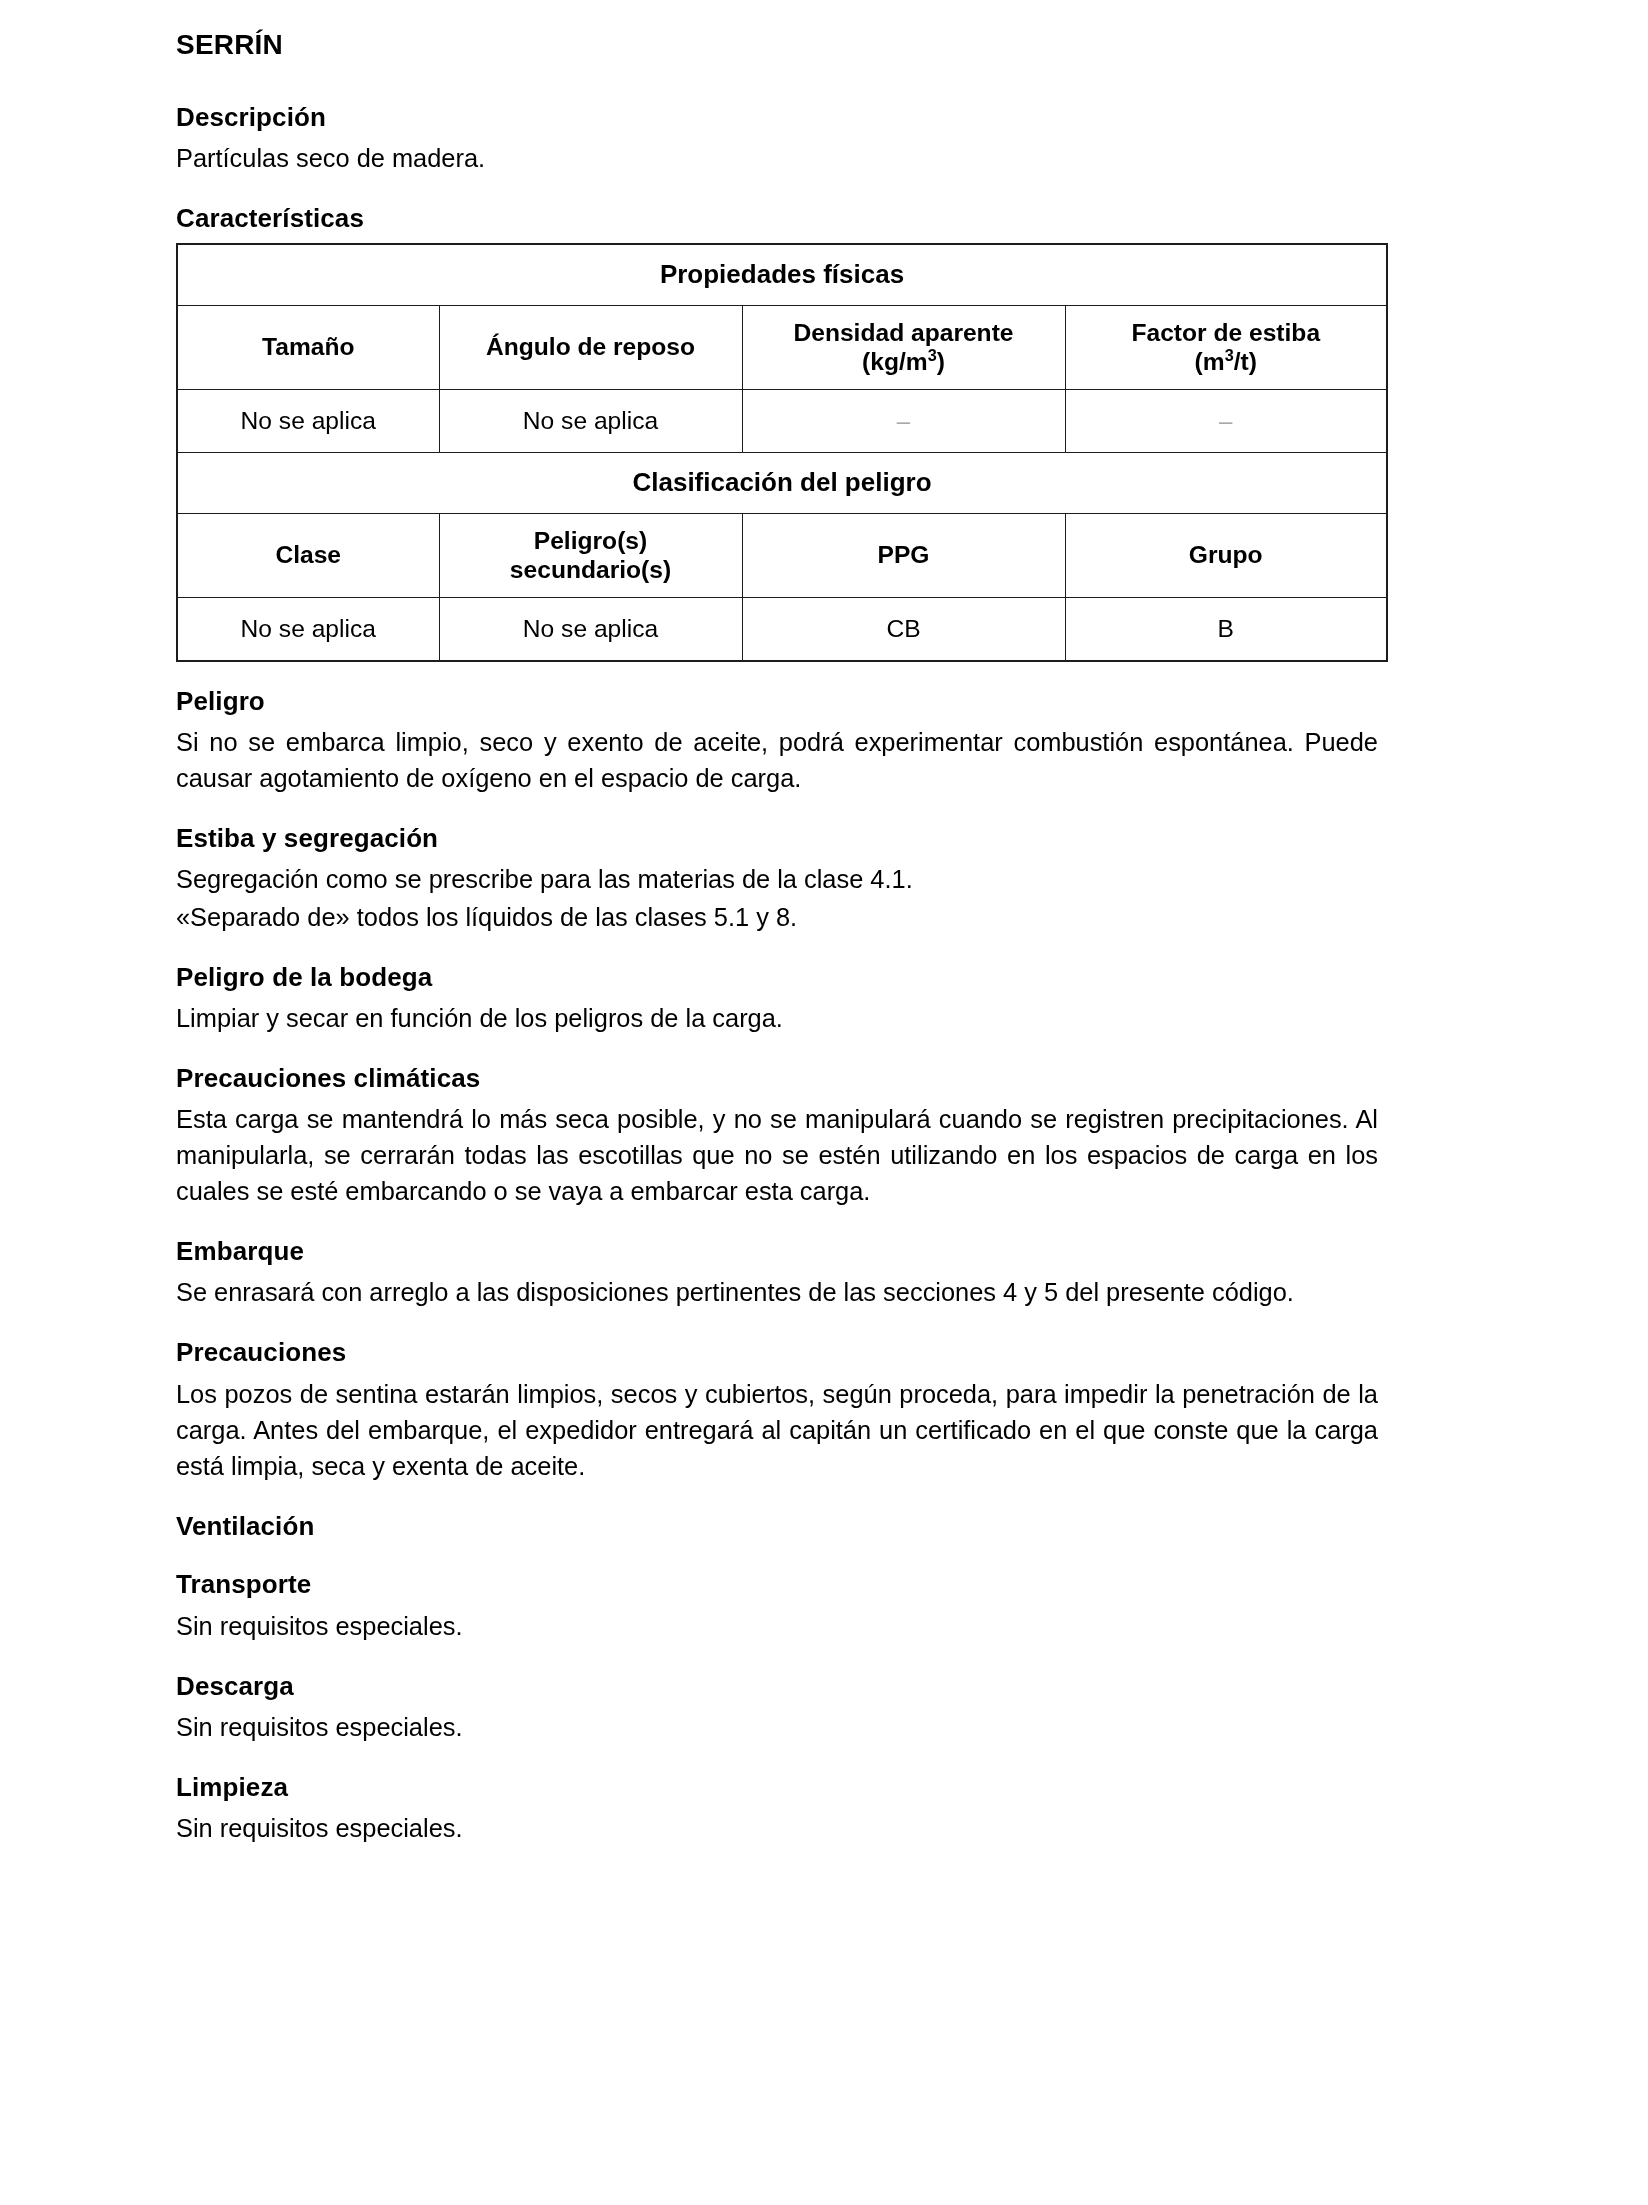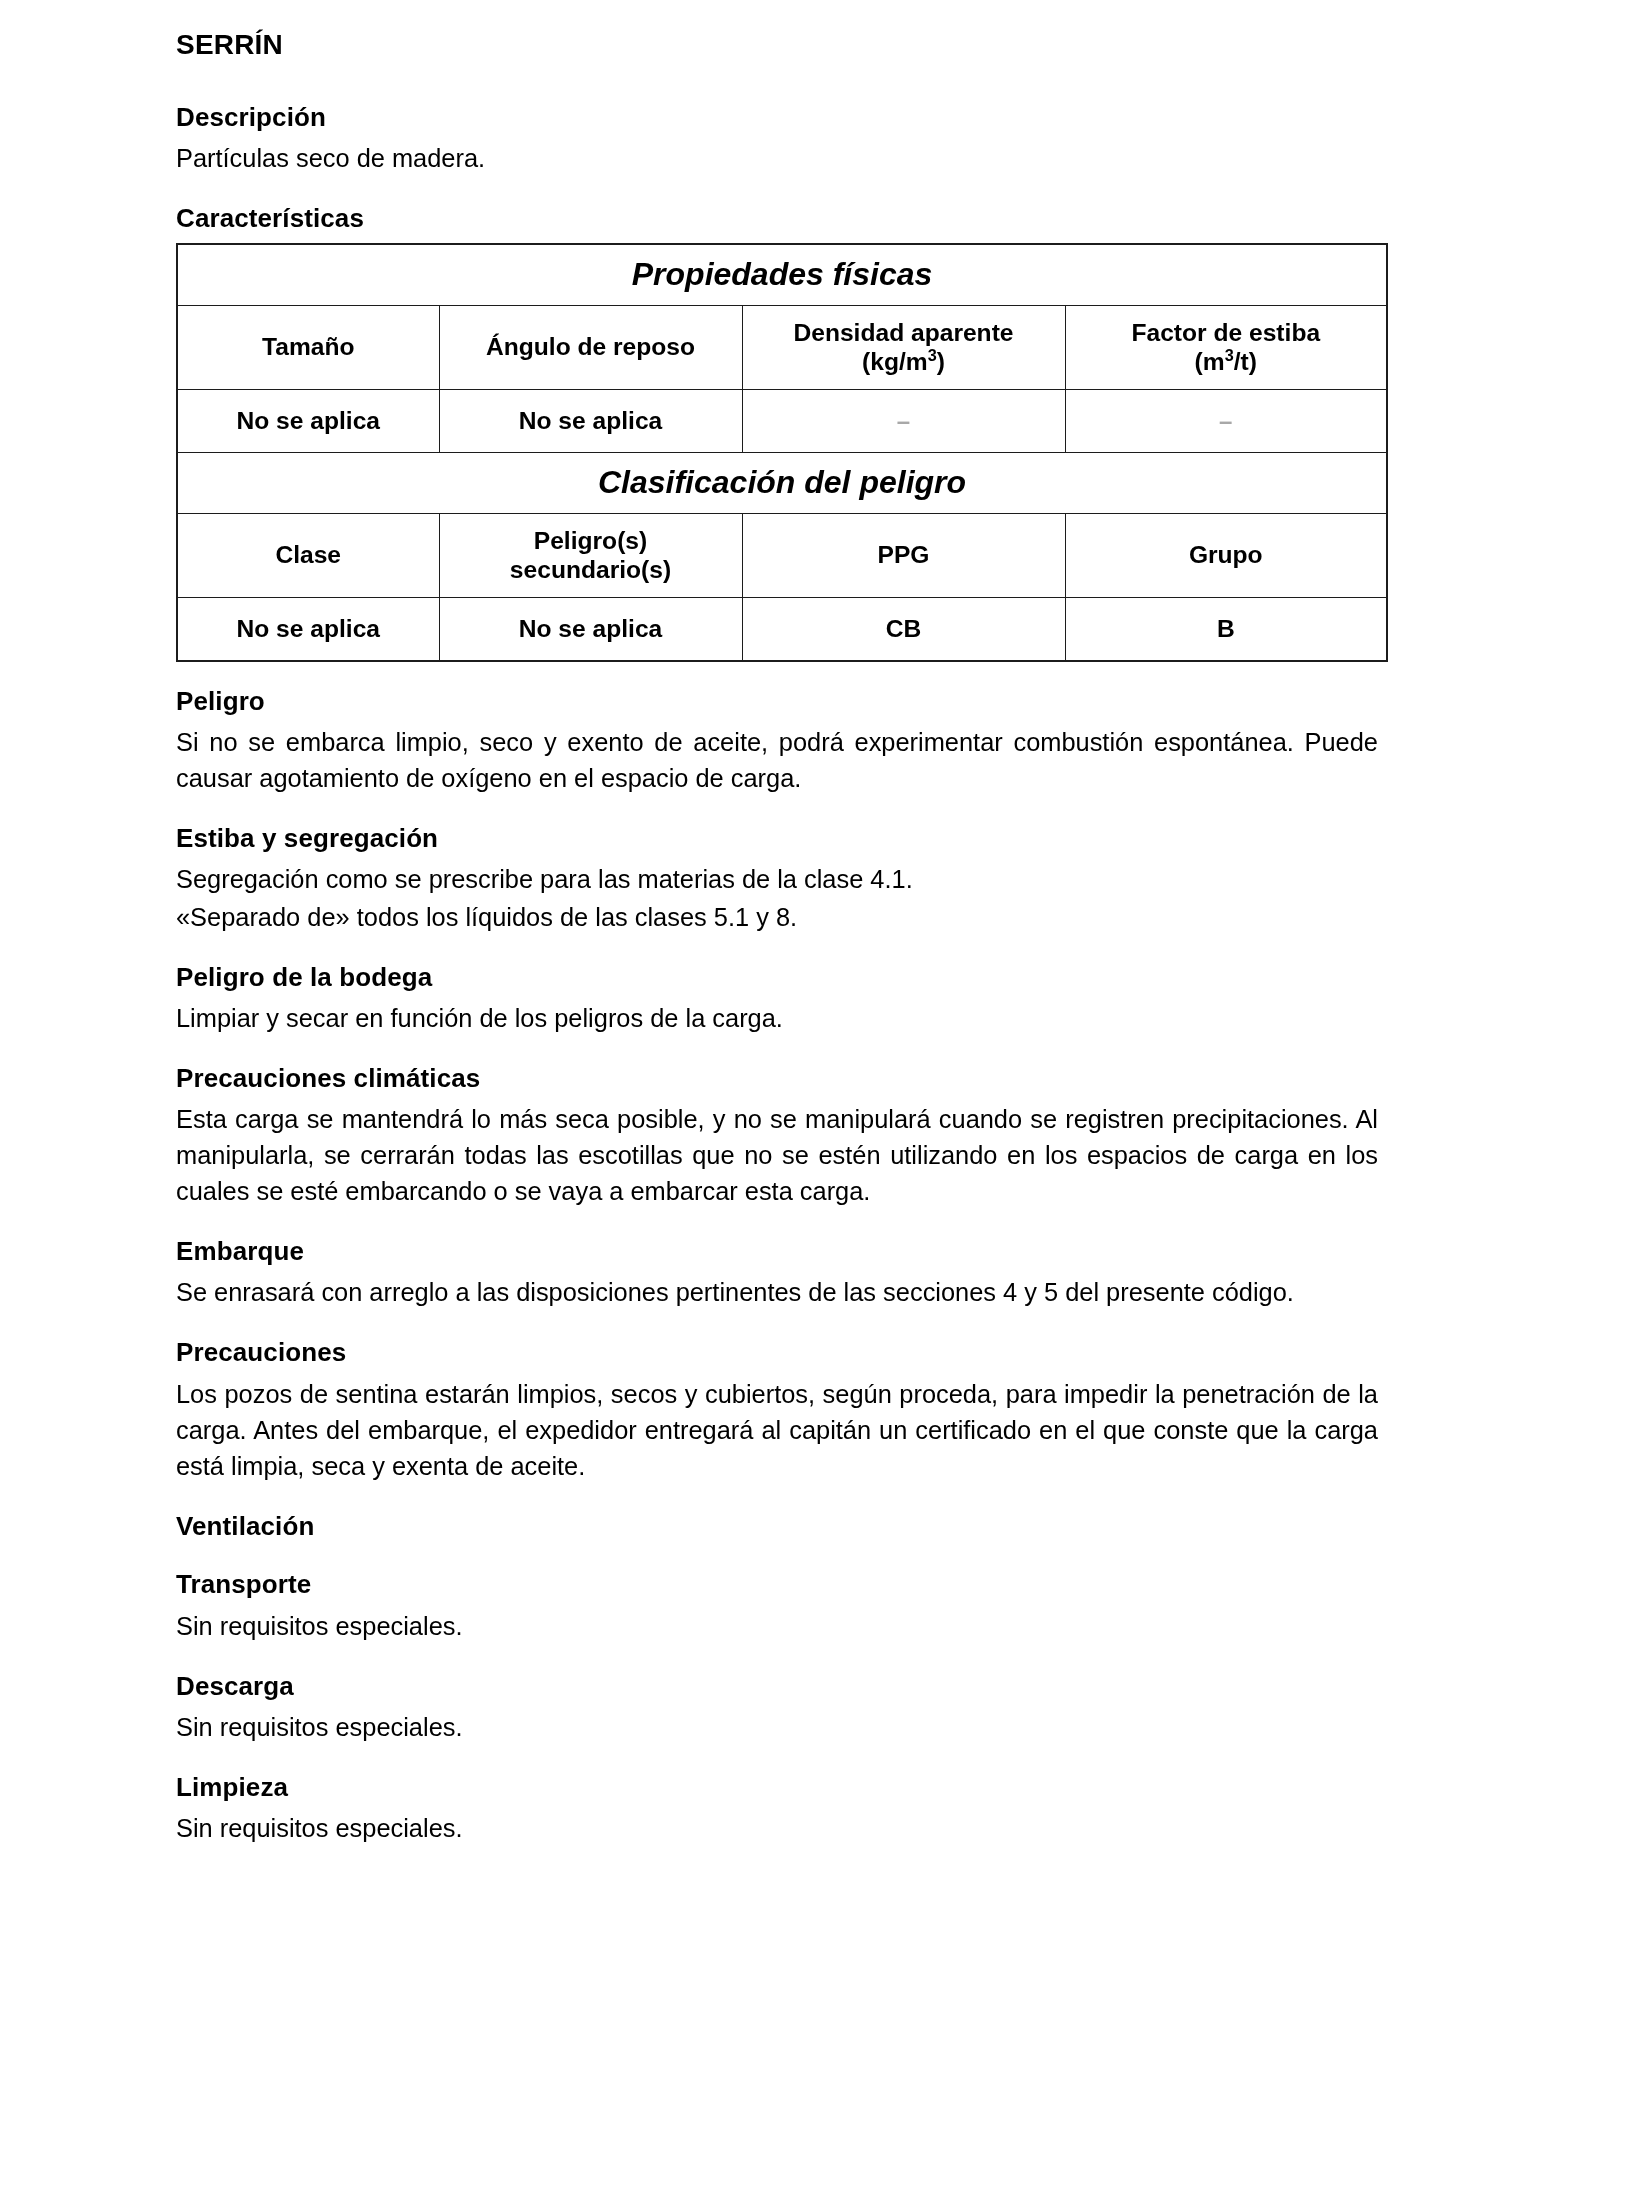--- a/index.html
+++ b/index.html
@@ -78,31 +78,30 @@
   table.props td {
     border: 1.6px solid #1c1c1c;
     text-align: center;
     vertical-align: middle;
     padding: 0 4.8px;
     font-size: 24px;
     line-height: 1.2;
   }
   table.props td.banner {
     font-weight: bold;
-    font-size: 32px;
+    font-size: 26px;
     height: 60px;
-    font-style: italic;
   }
   table.props td.colhead {
     font-weight: bold;
     font-size: 24.6px;
     height: 83px;
   }
   table.props td.datacell {
-    font-weight: 700;
+    font-weight: 400;
     font-size: 24.6px;
     height: 62px;
   }
   table.props td sup {
     font-size: 0.66em;
     vertical-align: super;
     line-height: 0;
   }
   .dash {
     color: #a8a8a8;

